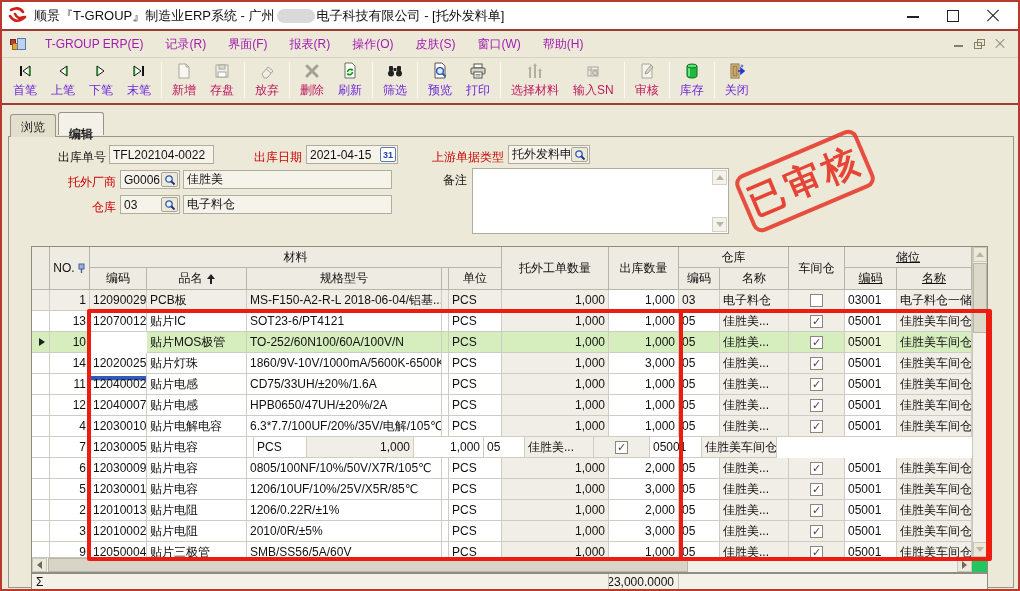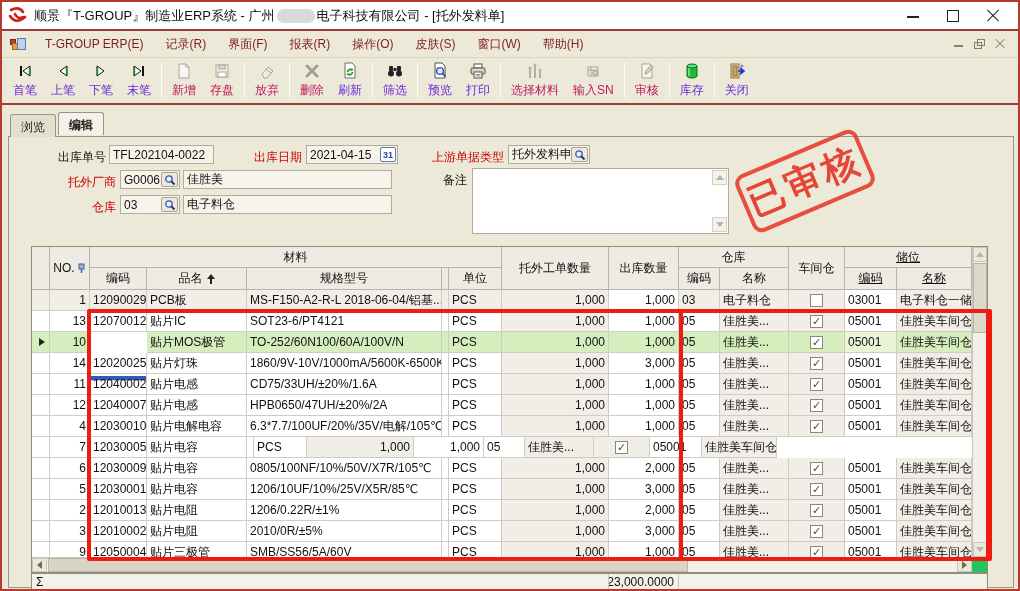--- a/index.html
+++ b/index.html
@@ -17,40 +17,40 @@
   .wbtn.max::after{content:"";position:absolute;left:1px;top:1px;width:10px;height:10px;border:1.5px solid #222;}
   .wbtn.close::before,.wbtn.close::after{content:"";position:absolute;left:-1px;top:6px;width:16px;border-top:1.6px solid #222;}
   .wbtn.close::before{transform:rotate(45deg);} .wbtn.close::after{transform:rotate(-45deg);}
 
   
   .menubar{position:absolute;left:0;top:27px;right:0;height:29px;background:#ece9d8;border-top:2px solid #9e3c35;border-bottom:1px solid #d8d4c2;display:flex;align-items:center;padding:0 6px;}
   .menuicon{width:16px;height:14px;margin:0 8px 0 2px;position:relative;}
   .menuicon .sq1{position:absolute;left:0;top:2px;width:6px;height:6px;background:#c23b2e;border:1px solid #7a241c;}
   .menuicon .sq2{position:absolute;left:2px;top:6px;width:7px;height:7px;background:#e8a33d;border:1px solid #9a6a1c;}
   .menuicon .sq3{position:absolute;left:7px;top:1px;width:9px;height:12px;background:#bcd2ee;border:1px solid #5a7ab2;}
-  .menuitem{font-size:12px;color:#7f1d1d;padding:3px 11px;white-space:nowrap;cursor:default;}
+  .menuitem{font-size:12px;color:#a21caf;padding:3px 11px;white-space:nowrap;cursor:default;}
   .mdicontrols{margin-left:auto;display:flex;align-items:center;gap:10px;padding-right:6px;}
   .mdibtn{width:11px;height:10px;position:relative;}
   .mdibtn.min::after{content:"";position:absolute;left:1px;right:1px;top:6px;border-top:2px solid #8a7f64;}
   .mdibtn.restore::before{content:"";position:absolute;left:0;top:3px;width:6px;height:5px;border:1.4px solid #8a7f64;}
   .mdibtn.restore::after{content:"";position:absolute;left:3px;top:0;width:6px;height:5px;border:1.4px solid #8a7f64;}
   .mdibtn.close::before,.mdibtn.close::after{content:"";position:absolute;left:-1px;top:4px;width:12px;border-top:1.6px solid #8a7f64;}
   .mdibtn.close::before{transform:rotate(45deg);} .mdibtn.close::after{transform:rotate(-45deg);}
 
   
   .toolbar{position:absolute;left:0;top:56px;right:0;height:47px;background:#ece9d8;border-bottom:2px solid #9e3c35;display:flex;align-items:center;padding:1px 4px 2px 4px;}
   .tbtn{display:flex;flex-direction:column;align-items:center;justify-content:center;padding:2px 7px;font-size:12px;color:#6d28d9;min-width:34px;gap:1px;cursor:default;}
   .tbtn .ticon{width:20px;height:19px;display:flex;align-items:center;justify-content:center;}
   .tbtn.disabled{color:#be185d;}
   .tsep{width:1px;align-self:stretch;margin:3px 3px;background:#c6c2ae;border-right:1px solid #fbfaf3;}
 
   
   .tabs{position:absolute;left:8px;top:112px;height:23px;display:flex;z-index:3;}
   .tab{font-size:12px;padding:4px 10px 3px 10px;border:1px solid #98948a;border-bottom:none;background:#e2dfcd;border-radius:3px 3px 0 0;margin-right:2px;color:#222;}
-  .tab.active{background:#f4f2e8;font-weight:bold;position:relative;top:-2px;padding-top:4px;}
+  .tab.active{background:#f4f2e8;font-weight:bold;position:relative;top:-2px;padding-top:13px;}
   .tabpage{position:absolute;left:6px;top:134px;width:1006px;height:452px;border:1px solid #98948a;background:#ece9d8;}
 
   
   .flabel{position:absolute;font-size:12px;color:#111;white-space:nowrap;text-align:right;}
   .flabel.red{color:#cc0000;}
   .fbox{position:absolute;height:19px;border:1px solid #b0ad9e;background:#f6f4ea;font-size:12px;color:#111;padding:1px 3px;display:flex;align-items:center;}
   .fbox input{border:none;background:transparent;font-size:12px;width:100%;padding:0;outline:none;color:#111;}
   .lkbtn{position:absolute;right:1px;top:1px;width:17px;height:15px;background:#ece9d8;border:1px solid #a7a395;border-radius:2px;display:flex;align-items:center;justify-content:center;}
   .calbtn{position:absolute;right:1px;top:1px;width:16px;height:15px;background:#fff;border:1px solid #5a7ab2;border-radius:2px;font-size:9px;color:#2244aa;display:flex;align-items:center;justify-content:center;font-weight:bold;}
   .remark{position:absolute;left:470px;top:166px;width:257px;height:66px;background:#fff;border:1px solid #b0ad9e;}

